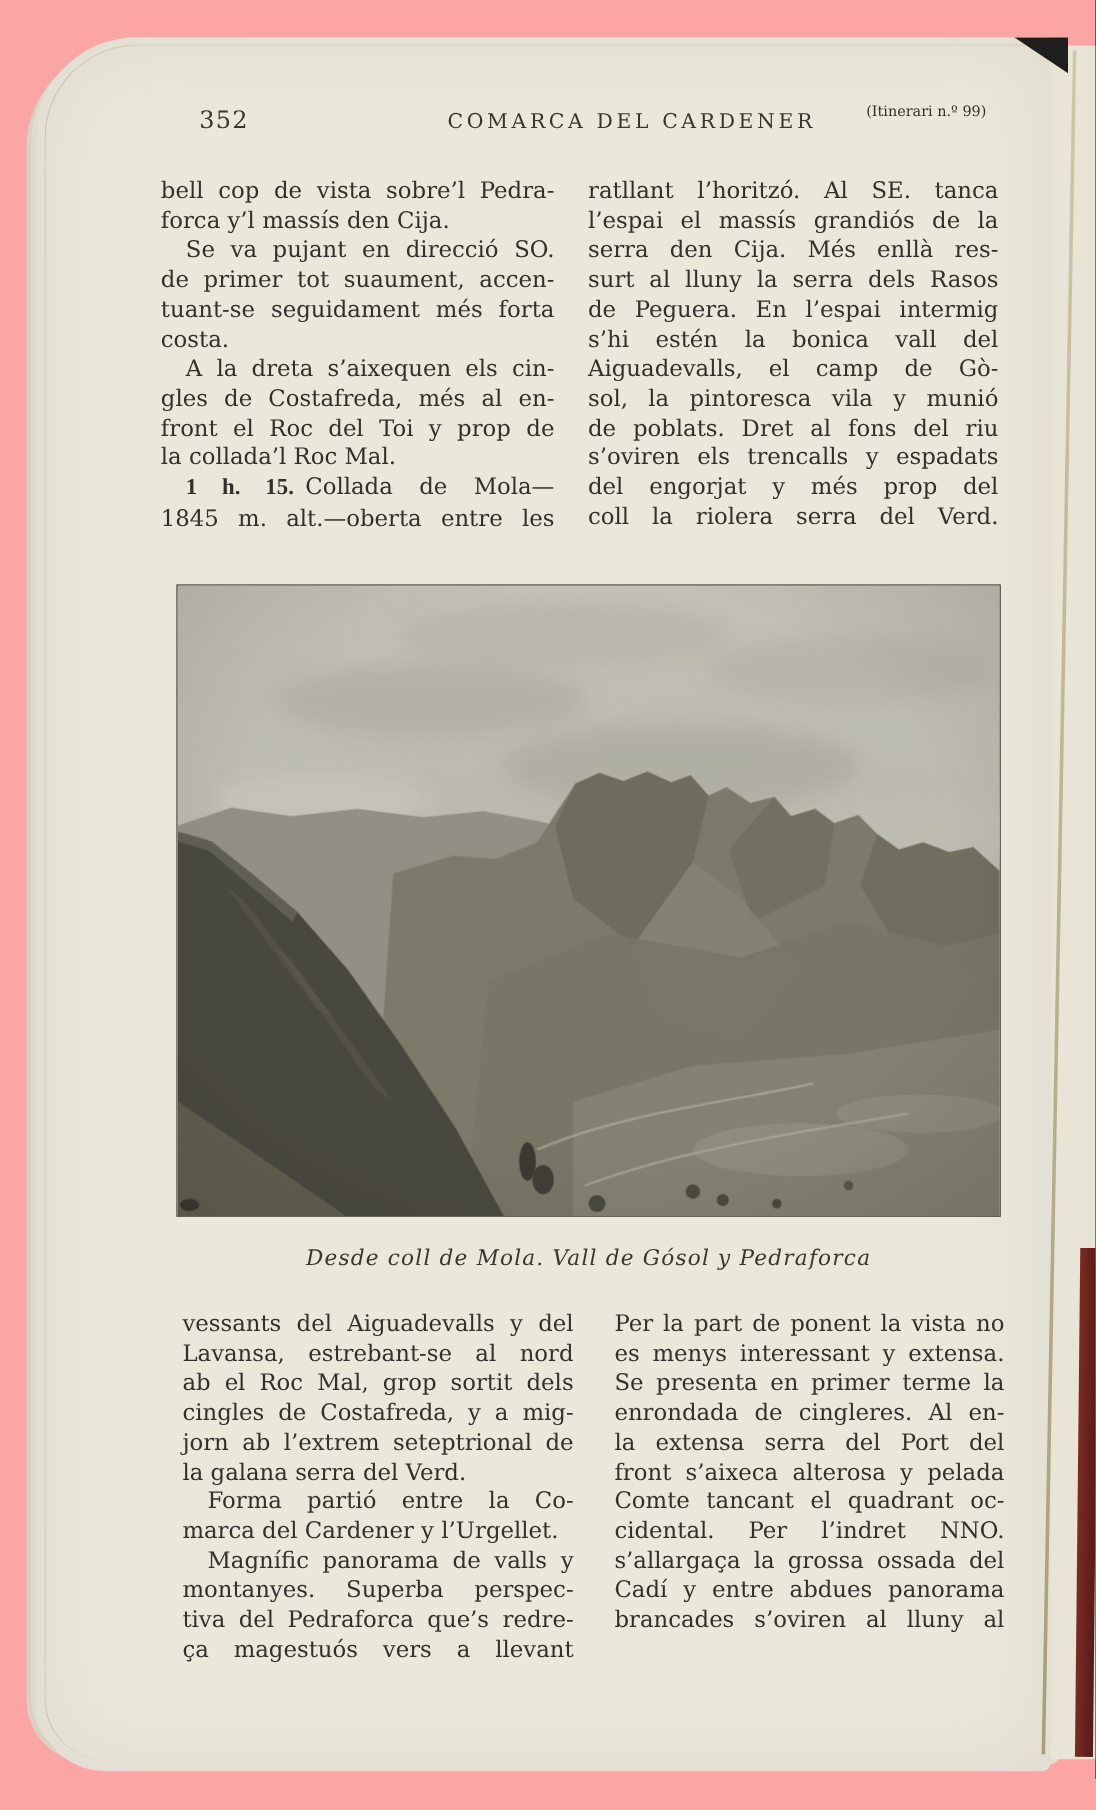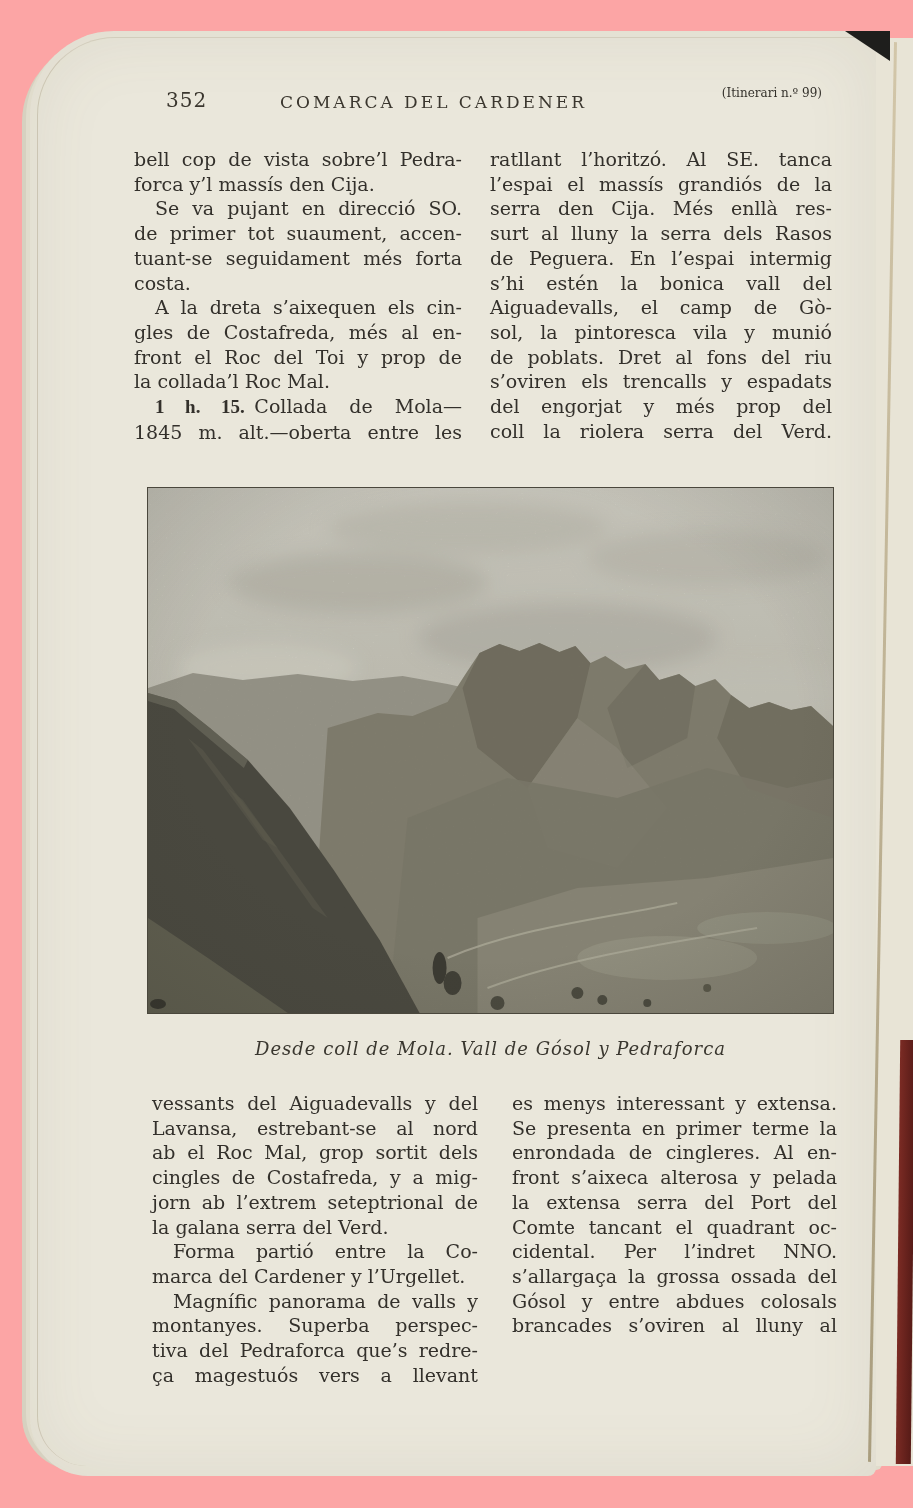--- a/index.html
+++ b/index.html
@@ -25,21 +25,21 @@
   .page::after { content:""; position:absolute; left:7px; top:6px; right:0; bottom:10px;
           border-left:1px solid rgba(140,125,95,.28); border-top:1px solid rgba(140,125,95,.20);
           border-radius:78px 0 0 50px; pointer-events:none; }
   .wedge { position:absolute; left:845px; top:31px; width:45px; height:30px;
            background:#1e1e1c; clip-path:polygon(0 0,100% 0,100% 100%); }
   .spine-red { position:absolute; left:898px; top:1040px; width:15px; height:424px;
            background:linear-gradient(to right,#7b2b24,#571b17); transform:rotate(.6deg); }
 
   
   .pgnum  { position:absolute; left:166px; top:88px;  font-size:20px; letter-spacing:1px; color:#3a362e; }
-  .htitle { position:absolute; left:280px; top:92px;  width:400px; text-align:left;
+  .htitle { position:absolute; left:280px; top:92px;  width:400px; text-align:right;
             font-size:17px; letter-spacing:3px; color:#3a362e; }
   .hright { position:absolute; left:630px; top:86px;  width:192px; text-align:right;
             font-size:12px; color:#33302a; }
 
   
   .col { position:absolute; font-size:19px; line-height:24.7px; color:#33302b; }
   .col-ul { left:134px; top:147px;  width:328px; }
   .col-ur { left:490px; top:147px;  width:342px; }
   .col-ll { left:152px; top:1091px; width:326px; }
   .col-lr { left:512px; top:1091px; width:325px; }
@@ -175,24 +175,25 @@
       <div class="tl">jorn ab l’extrem seteptrional de</div>
       <div class="tl end">la galana serra del Verd.</div>
       <div class="tl ind">Forma partió entre la Co-</div>
       <div class="tl end">marca del Cardener y l’Urgellet.</div>
       <div class="tl ind">Magnífic panorama de valls y</div>
       <div class="tl">montanyes. Superba perspec-</div>
       <div class="tl">tiva del Pedraforca que’s redre-</div>
       <div class="tl">ça magestuós vers a llevant</div>
     </div>
   <div class="col col-lr">
+      <div class="tl">Per la part de ponent la vista no</div>
       <div class="tl">es menys interessant y extensa.</div>
       <div class="tl">Se presenta en primer terme la</div>
       <div class="tl">enrondada de cingleres. Al en-</div>
+      <div class="tl">la extensa serra del Port del</div>
       <div class="tl">front s’aixeca alterosa y pelada</div>
-      <div class="tl">la extensa serra del Port del</div>
       <div class="tl">Comte tancant el quadrant oc-</div>
       <div class="tl">cidental. Per l’indret NNO.</div>
       <div class="tl">s’allargaça la grossa ossada del</div>
-      <div class="tl">Gósol y entre abdues colosals</div>
+      <div class="tl">Cadí y entre abdues panorama</div>
       <div class="tl">brancades s’oviren al lluny al</div>
     </div>
 </div>
 
 </body></html>

